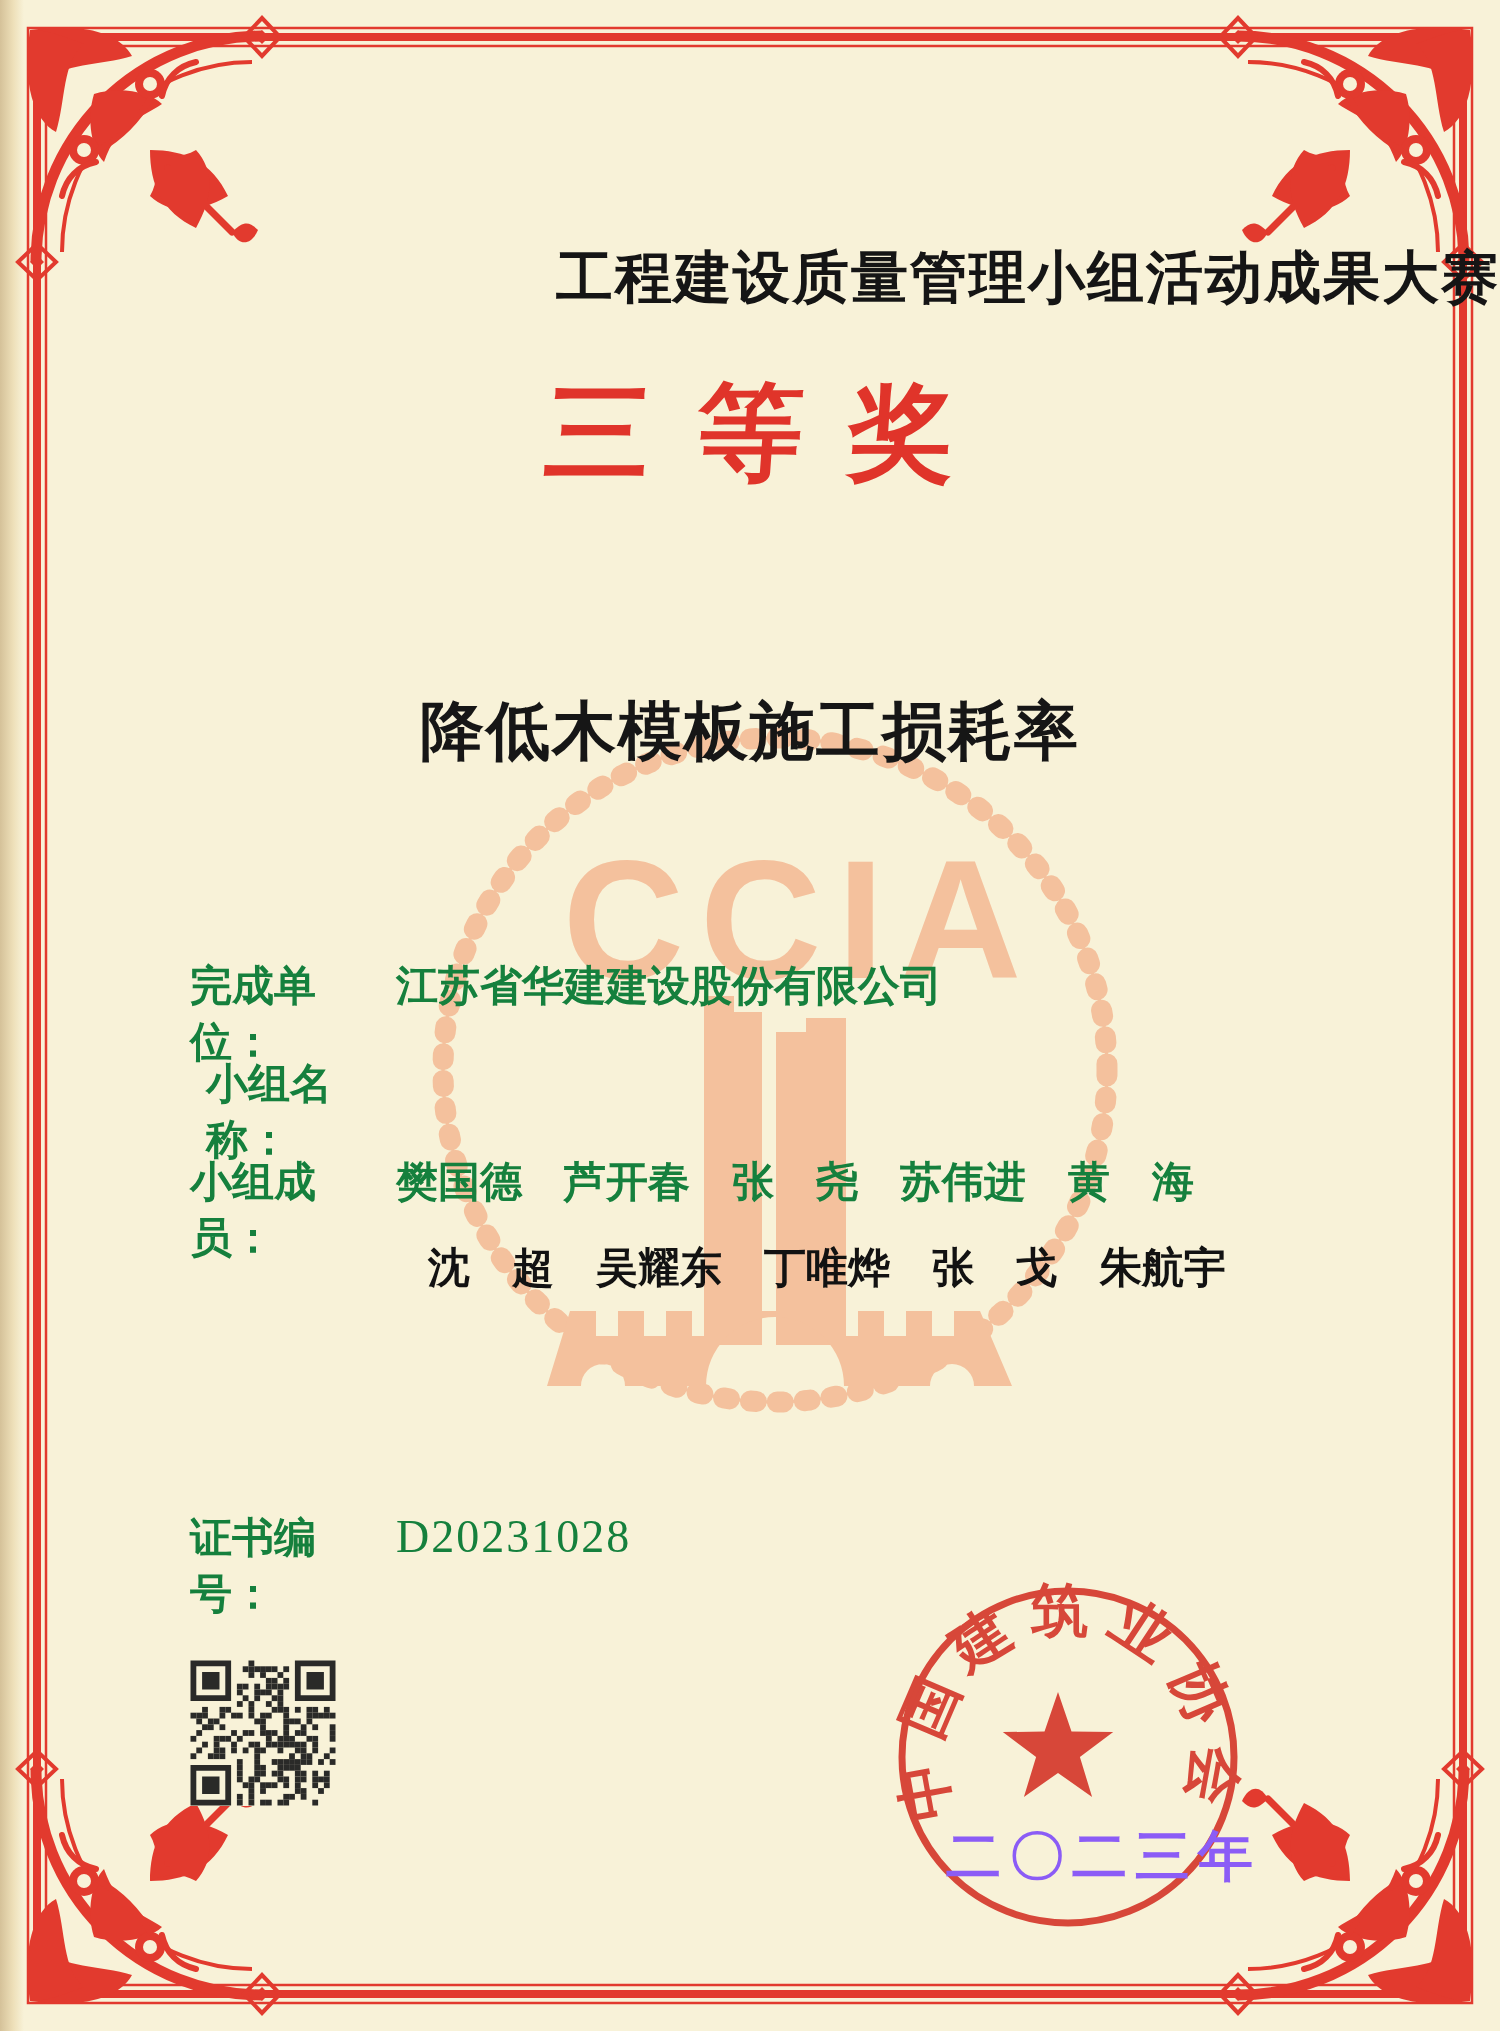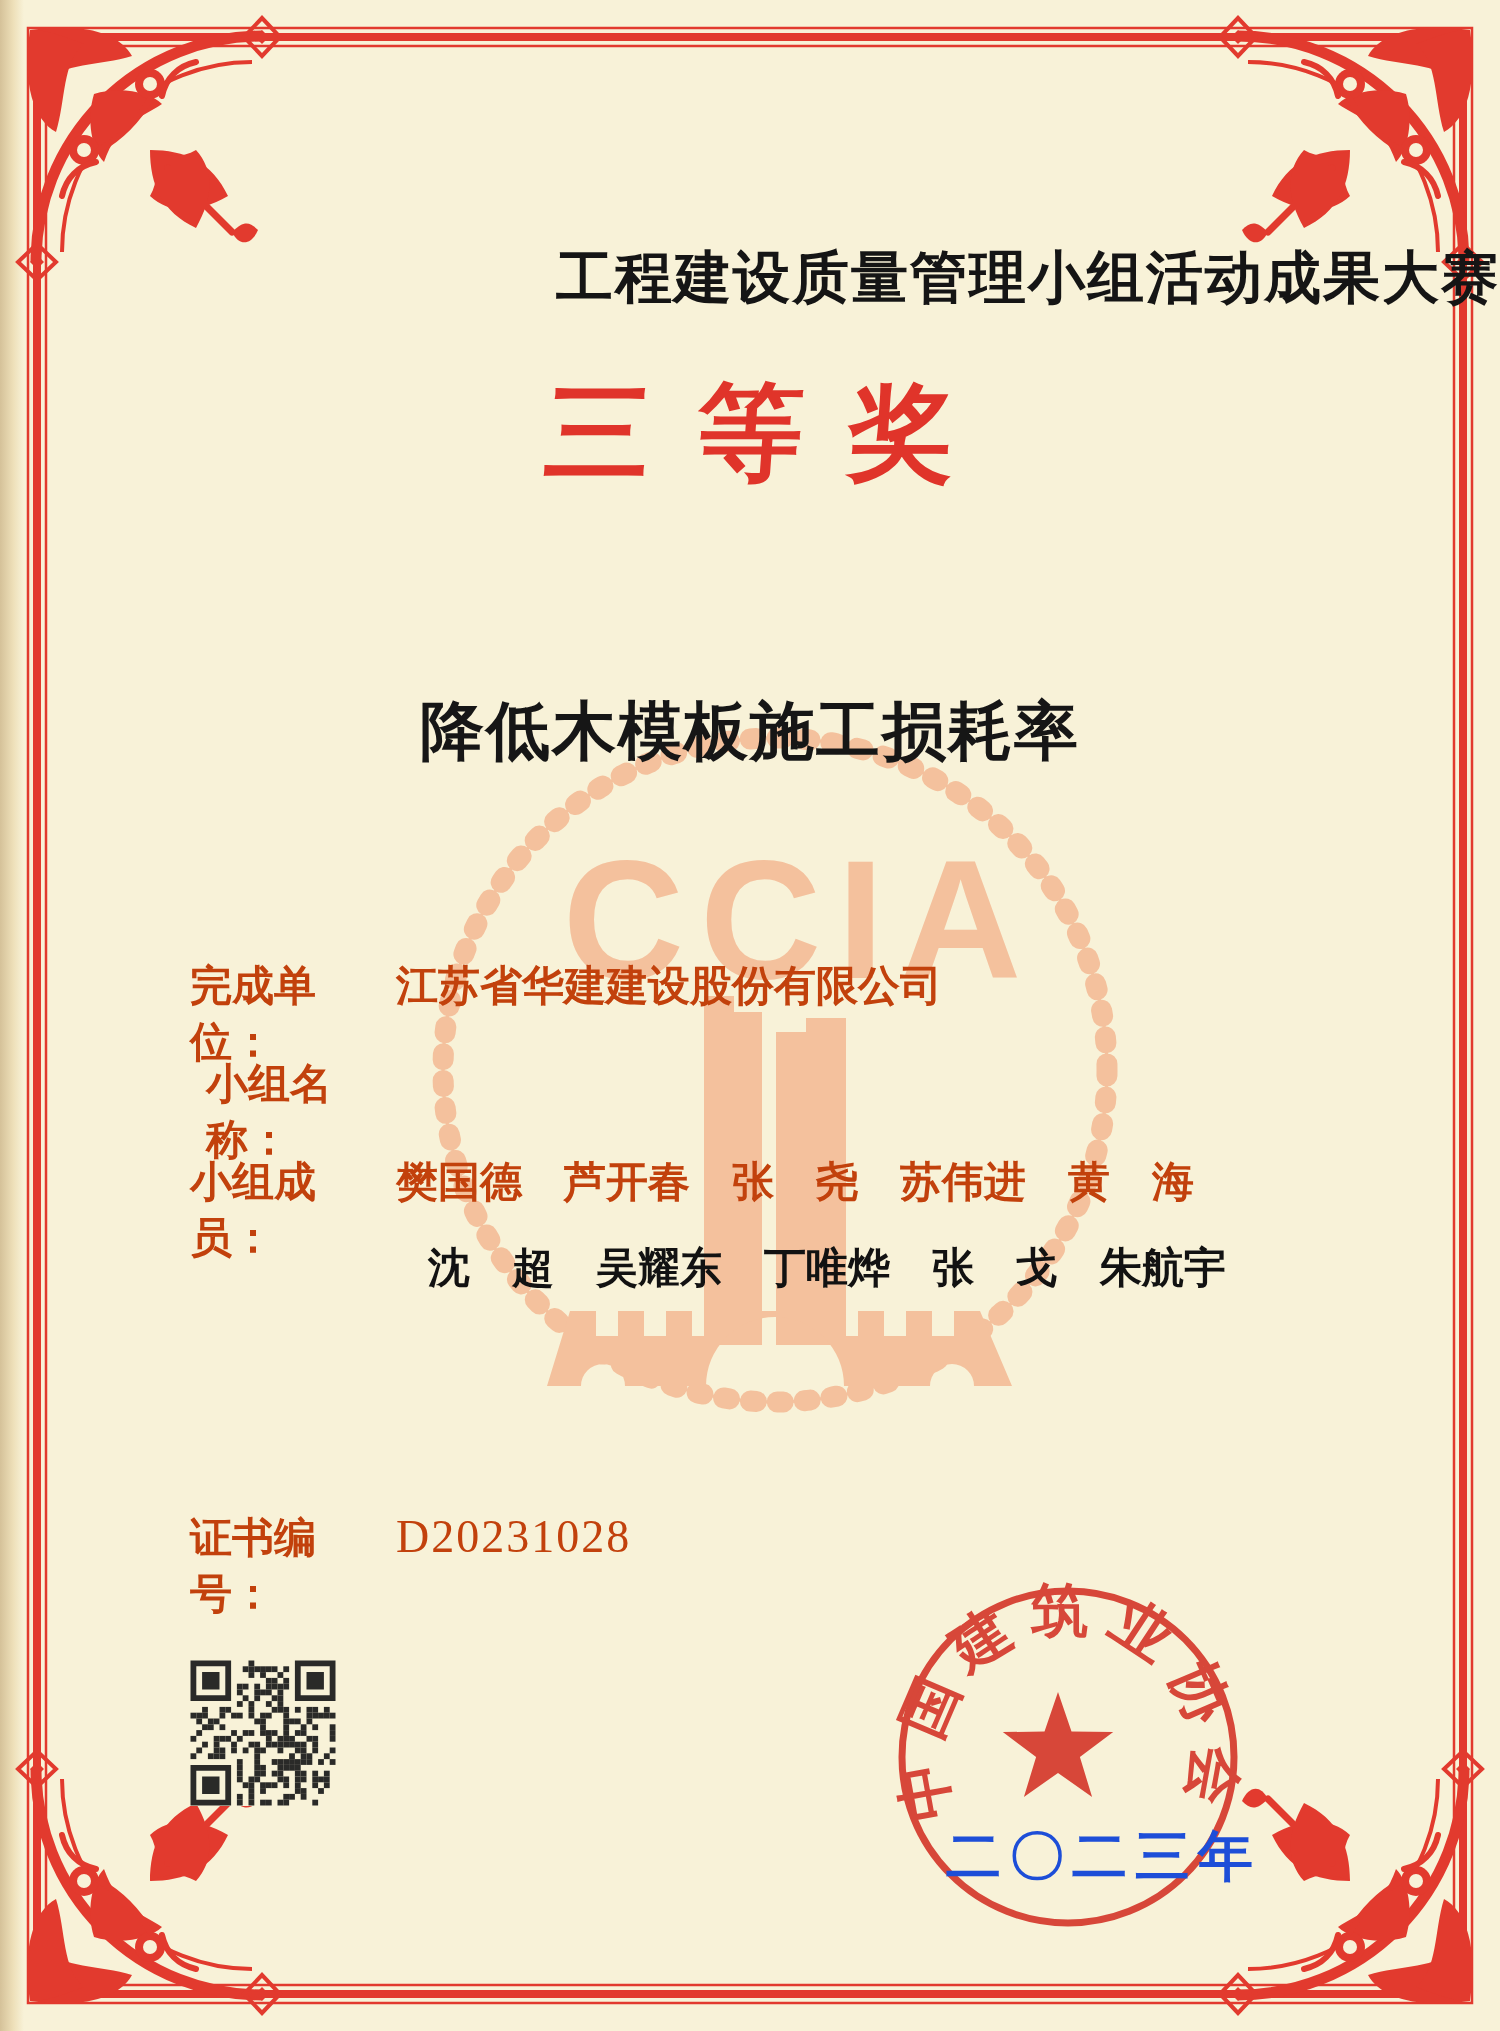--- a/index.html
+++ b/index.html
@@ -26,38 +26,38 @@
   .abs{position:absolute;z-index:3;}
   .competition-title{top:240px;left:0;right:0;text-align:right;
     font-size:57px;font-weight:700;letter-spacing:2px;color:#151515;margin-left:17px;}
   .award-grade{top:362px;left:0;right:0;text-align:center;color:var(--award-red);
     font-family:"Liberation Serif",serif;font-size:106px;font-weight:900;
     letter-spacing:46px;text-indent:46px;transform:skewX(-4deg);}
   .project-title{top:688px;left:0;right:0;text-align:center;color:#161616;
     font-family:"Liberation Serif",serif;font-size:64px;font-weight:600;letter-spacing:2px;}
 
   .field-row{position:absolute;left:190px;display:flex;z-index:3;
-    font-size:42px;font-weight:700;color:#c2410c;}
+    font-size:42px;font-weight:700;color:#15803d;}
   .field-label{width:206px;flex:0 0 206px;}
   .row-unit{top:958px;}
   .row-team{top:1056px;margin-left:16px;}
   .row-members{top:1154px;}
   .members-line2{position:absolute;left:396px;top:1240px;z-index:3;
     font-size:42px;font-weight:700;color:#121212;margin-left:32px;}
   .row-certno{top:1510px;}
   .cert-number{font-family:"Liberation Serif",serif;font-weight:500;font-size:46px;letter-spacing:2px;}
 
   .qr-wrap{left:190px;top:1660px;width:146px;height:146px;z-index:4;}
   .qr-wrap svg{display:block;}
   #qr-modules rect,#qr-modules path{fill:#2a2a28;}
 
   .seal-wrap{left:860px;top:1555px;width:430px;height:420px;z-index:5;opacity:.93;}
   .seal-text{font-family:"Liberation Serif",serif;font-weight:700;font-size:58px;letter-spacing:16px;}
 
-  .issue-year{left:946px;top:1820px;z-index:6;color:#1d4ed8;
+  .issue-year{left:946px;top:1820px;z-index:6;color:#8b5cf6;
     font-family:"Liberation Serif",serif;font-size:55px;font-weight:600;letter-spacing:8px;}
 </style>
 </head>
 <body>
 
 <div class="page-edge"></div>
 
 <svg class="layer" width="1500" height="2031" viewBox="0 0 1500 2031">
   <g>
     <circle class="wm-stroke" cx="775" cy="1070" r="332" stroke-width="3"></circle>

